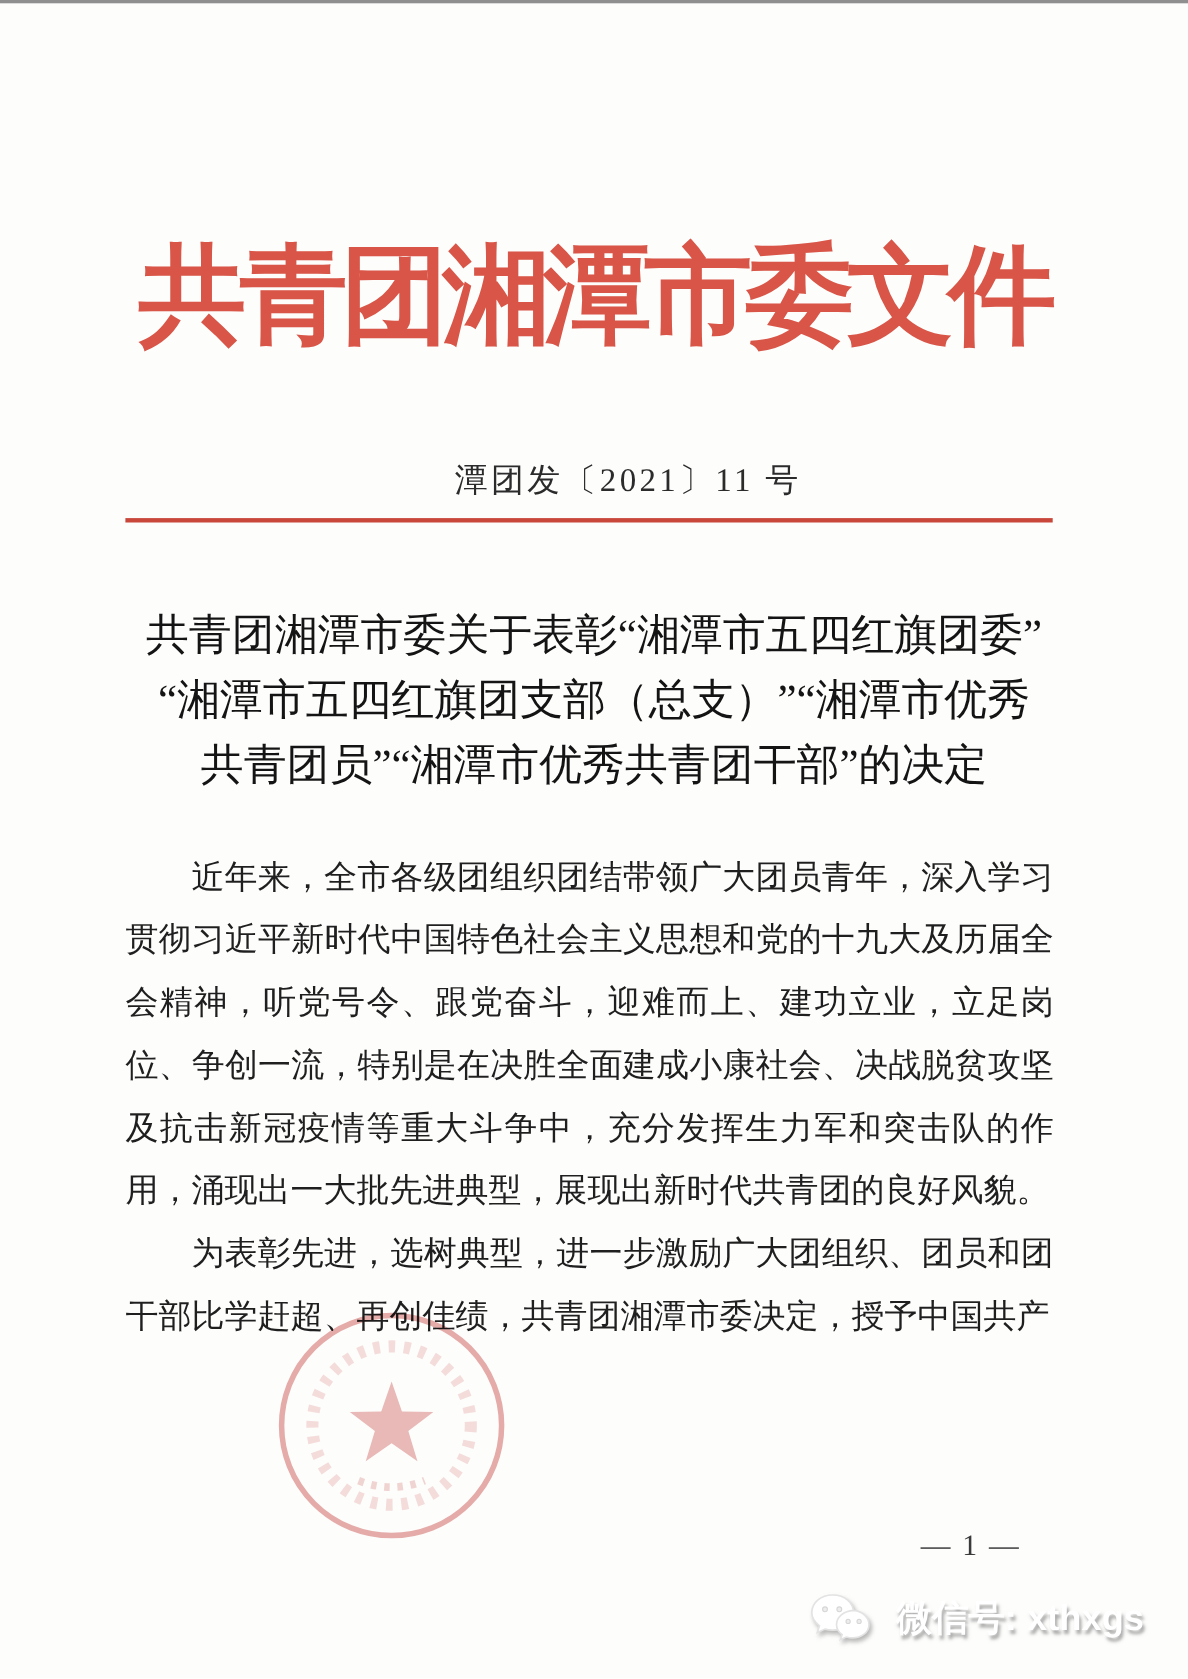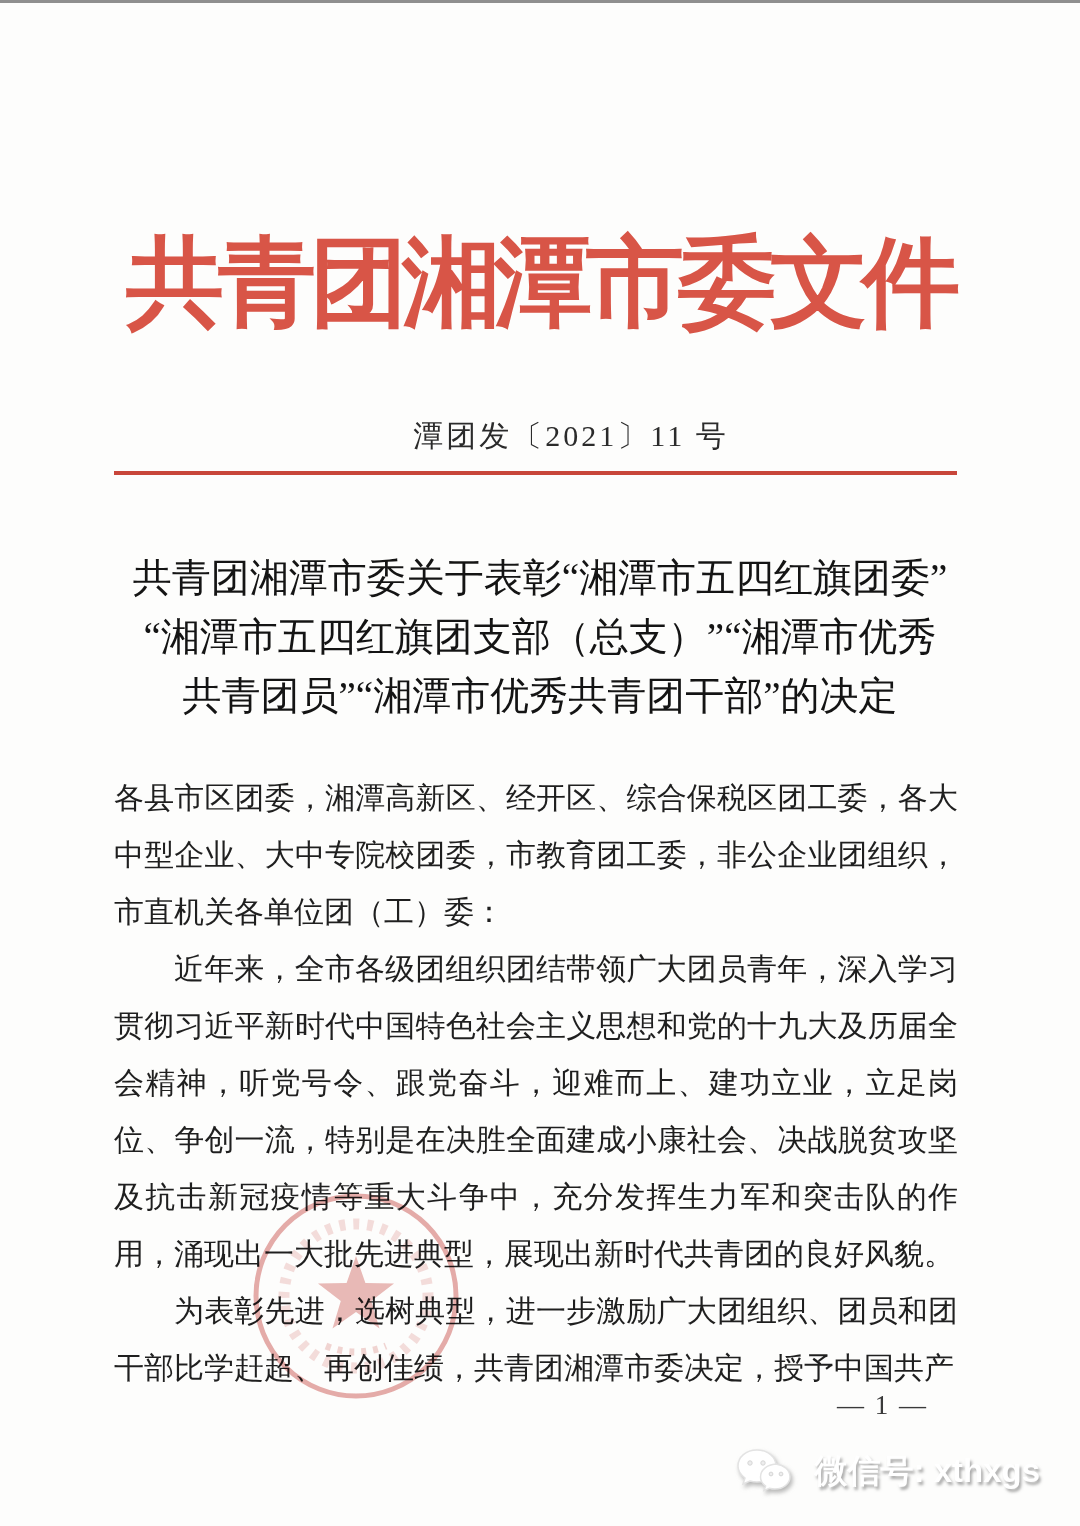--- a/index.html
+++ b/index.html
@@ -8,21 +8,21 @@
     width:1080px;height:1526px;
     background:#fdfdfc;
     overflow:hidden;
     font-family:"Liberation Serif","DejaVu Serif",serif;
   }
   .top-scan-edge{
     position:absolute;top:0;left:0;width:1080px;height:3px;
     background:#8f8f8f;
   }
   .letterhead{
-    position:absolute;top:218px;left:0;width:1080px;
+    position:absolute;top:204px;left:0;width:1080px;
     text-align:center;
     font-size:98px;font-weight:bold;
     letter-spacing:-6px;
     color:#d85547;
     font-family:"Liberation Serif","DejaVu Serif",serif;
     white-space:nowrap;
   }
   .doc-number{
     position:absolute;top:416px;left:0;width:1080px;
     text-align:center;
@@ -91,21 +91,20 @@
 
   <div class="red-divider"></div>
 
   <div class="doc-title">
     <div class="t-line">共青团湘潭市委关于表彰“湘潭市五四红旗团委”</div>
     <div class="t-line">“湘潭市五四红旗团支部（总支）”“湘潭市优秀</div>
     <div class="t-line">共青团员”“湘潭市优秀共青团干部”的决定</div>
   </div>
 
   <div class="body-text">
-    <p>各县市区团委，湘潭高新区、经开区、综合保税区团工委，各大中型企业、大中专院校团委，市教育团工委，非公企业团组织，市直机关各单位团（工）委：</p>
     <p class="indent">近年来，全市各级团组织团结带领广大团员青年，深入学习贯彻习近平新时代中国特色社会主义思想和党的十九大及历届全会精神，听党号令、跟党奋斗，迎难而上、建功立业，立足岗位、争创一流，特别是在决胜全面建成小康社会、决战脱贫攻坚及抗击新冠疫情等重大斗争中，充分发挥生力军和突击队的作用，涌现出一大批先进典型，展现出新时代共青团的良好风貌。</p>
     <p class="indent">为表彰先进，选树典型，进一步激励广大团组织、团员和团干部比学赶超、再创佳绩，共青团湘潭市委决定，授予中国共产</p>
   </div>
 
   <div class="official-seal">
     <svg width="216" height="216" viewBox="0 0 216 216">
       <circle cx="108" cy="108" r="100" fill="none" stroke="rgba(195,62,55,0.50)" stroke-width="5"></circle>
       <circle cx="108" cy="108" r="72" fill="none" stroke="rgba(195,62,55,0.20)" stroke-width="11" stroke-dasharray="6 8"></circle>
       <path d="M108,68 L117.4,95.1 L146,95.6 L123.2,112.9 L131.5,140.4 L108,124 L84.5,140.4 L92.8,112.9 L70,95.6 L98.6,95.1 Z" fill="rgba(195,62,55,0.42)"></path>
       <path d="M78,158 Q108,170 138,158" fill="none" stroke="rgba(195,62,55,0.25)" stroke-width="7" stroke-dasharray="5 7"></path>

